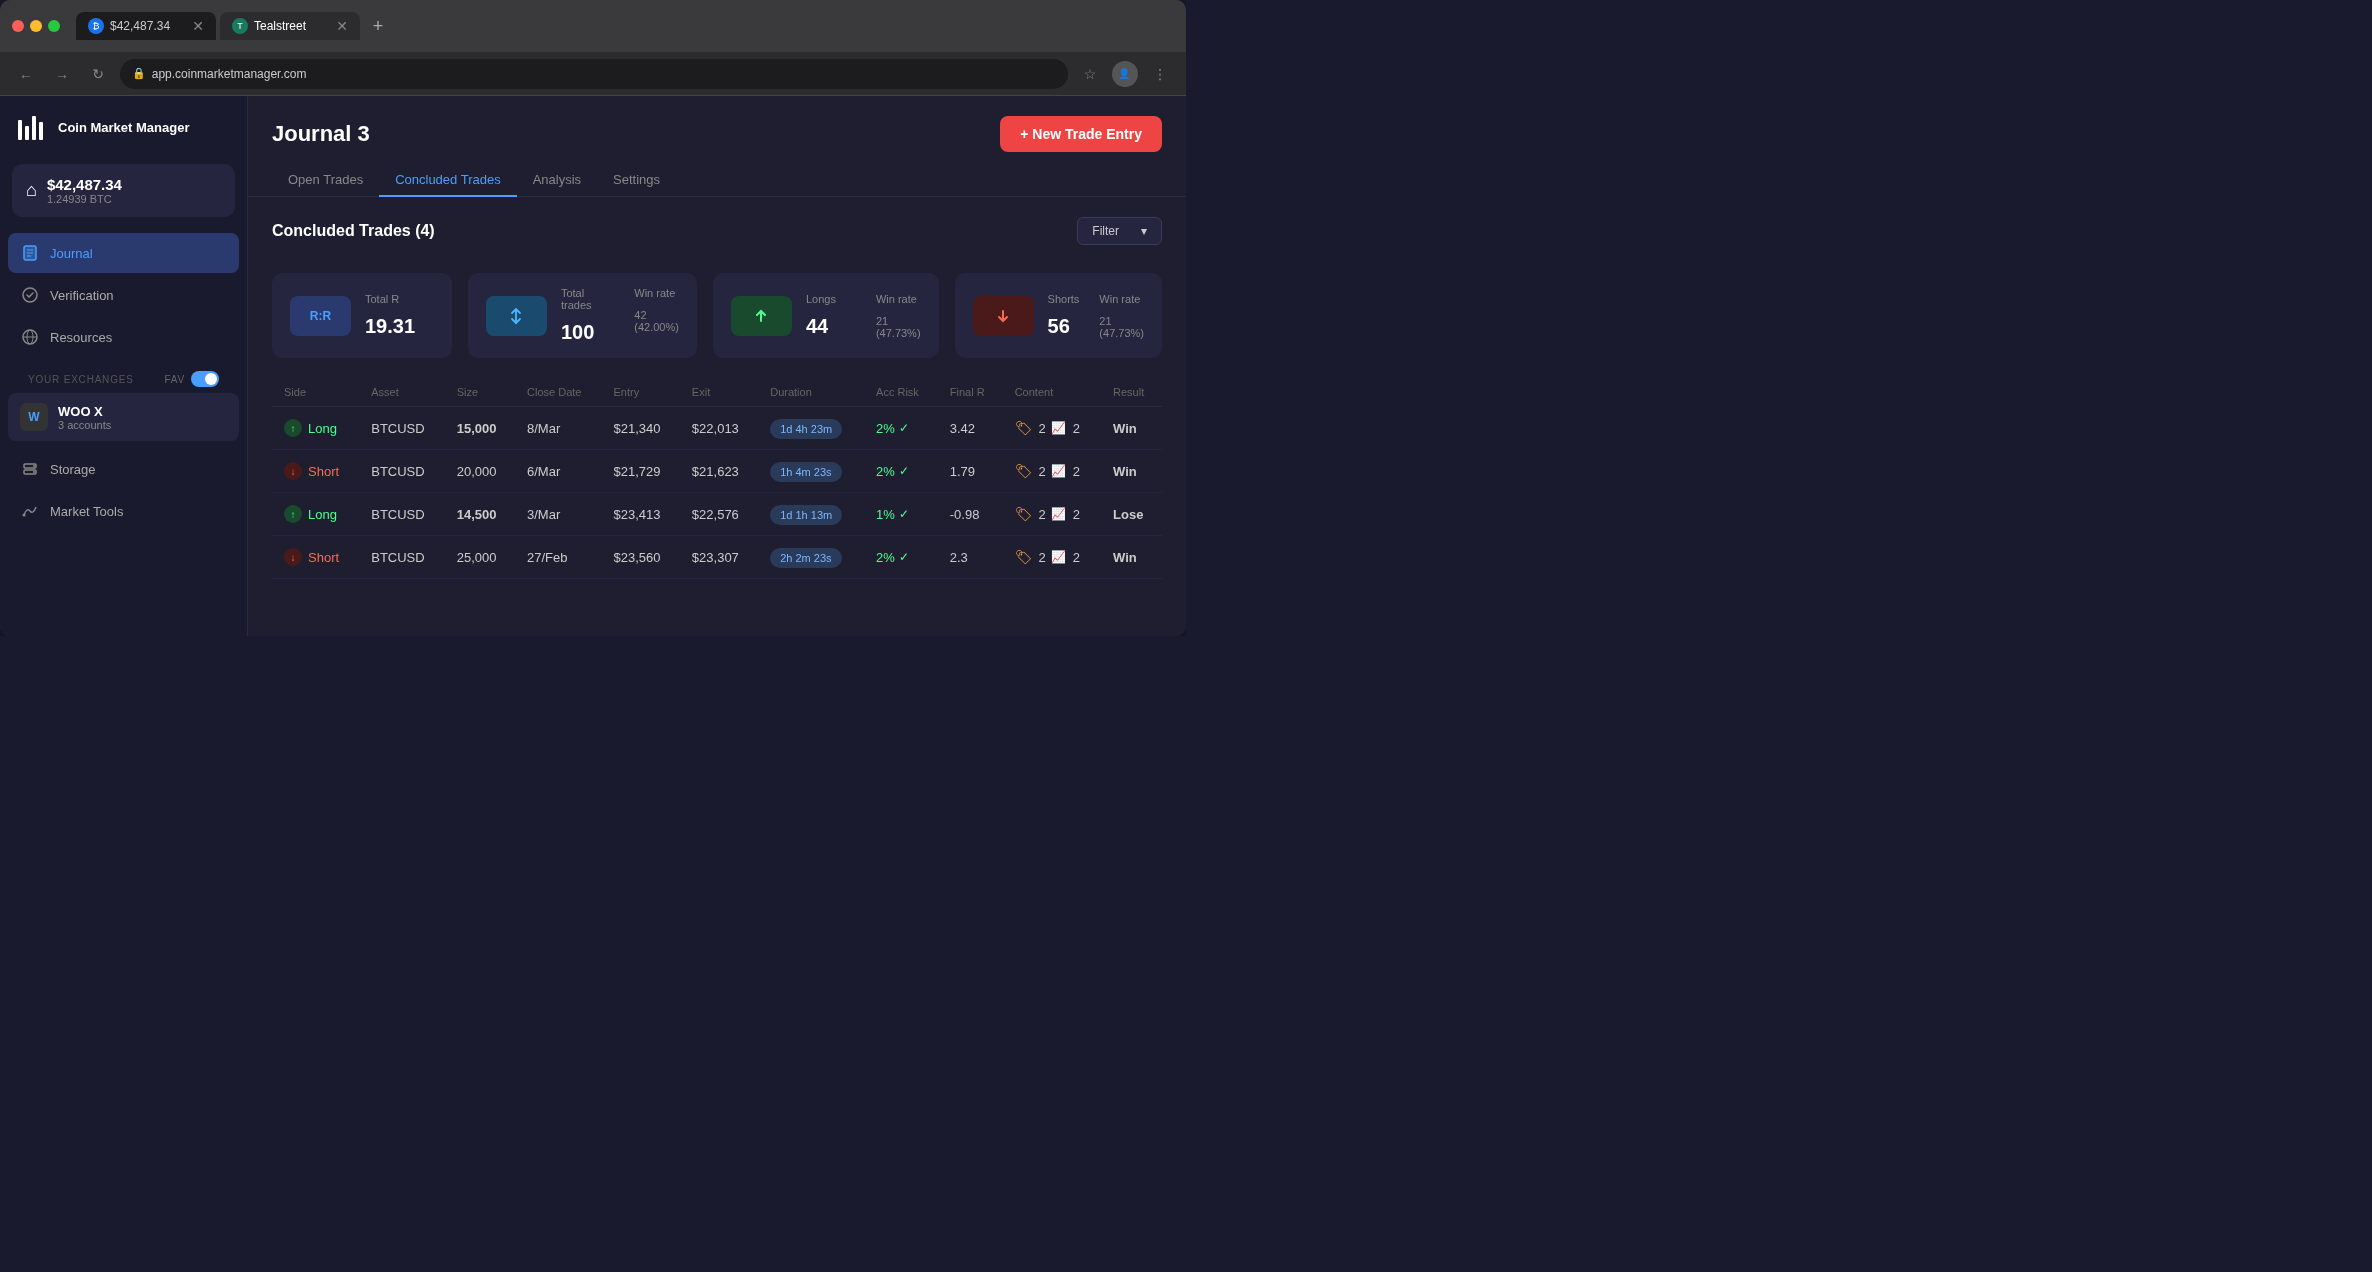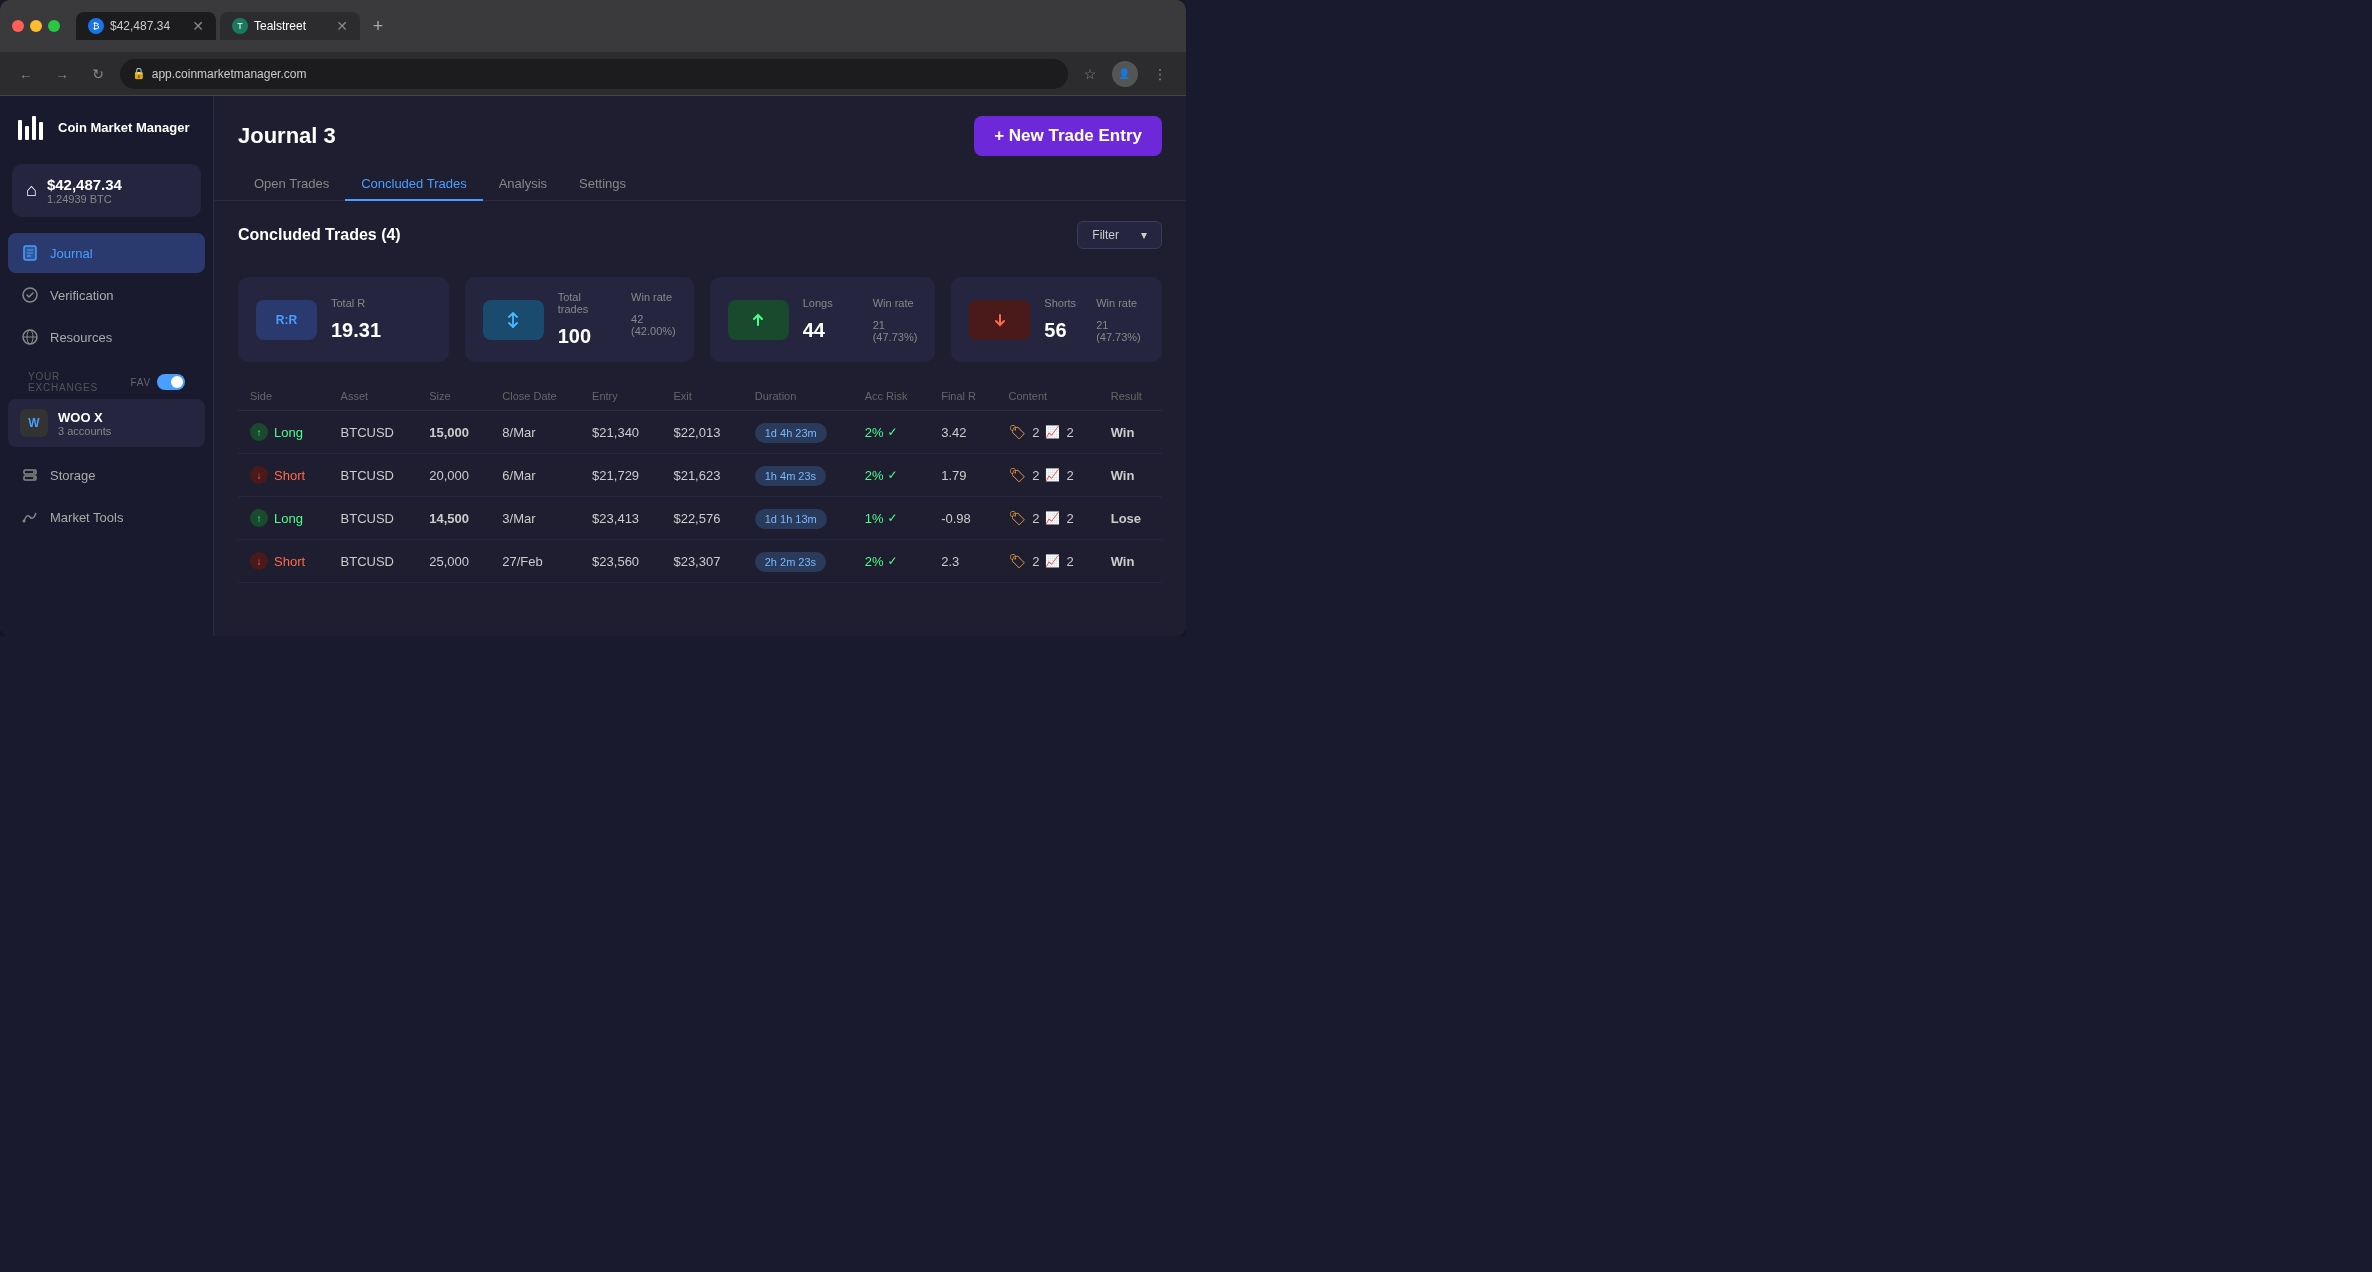--- a/index.html
+++ b/index.html
@@ -179,21 +179,21 @@
 
     
     .app-layout {
       display: flex;
       flex: 1;
       overflow: hidden;
     }
 
     
     .sidebar {
-      width: 214px;
+      width: 248px;
       background: #1a1a2e;
       flex-shrink: 0;
       display: flex;
       flex-direction: column;
       padding: 16px 0;
       border-right: 1px solid #2a2a40;
     }
 
     .logo-area {
       display: flex;
@@ -363,26 +363,26 @@
       flex-shrink: 0;
     }
 
     .page-title {
       font-size: 22px;
       font-weight: 700;
       color: #fff;
     }
 
     .new-trade-btn {
-      background: #6d28d9;
+      background: #ef4444;
       color: #fff;
       border: none;
       border-radius: 8px;
       padding: 10px 20px;
-      font-size: 17px;
+      font-size: 14px;
       font-weight: 600;
       cursor: pointer;
       white-space: nowrap;
     }
 
     .tabs-row {
       display: flex;
       gap: 0;
       padding: 12px 24px 0;
       border-bottom: 1px solid #2a2a40;

